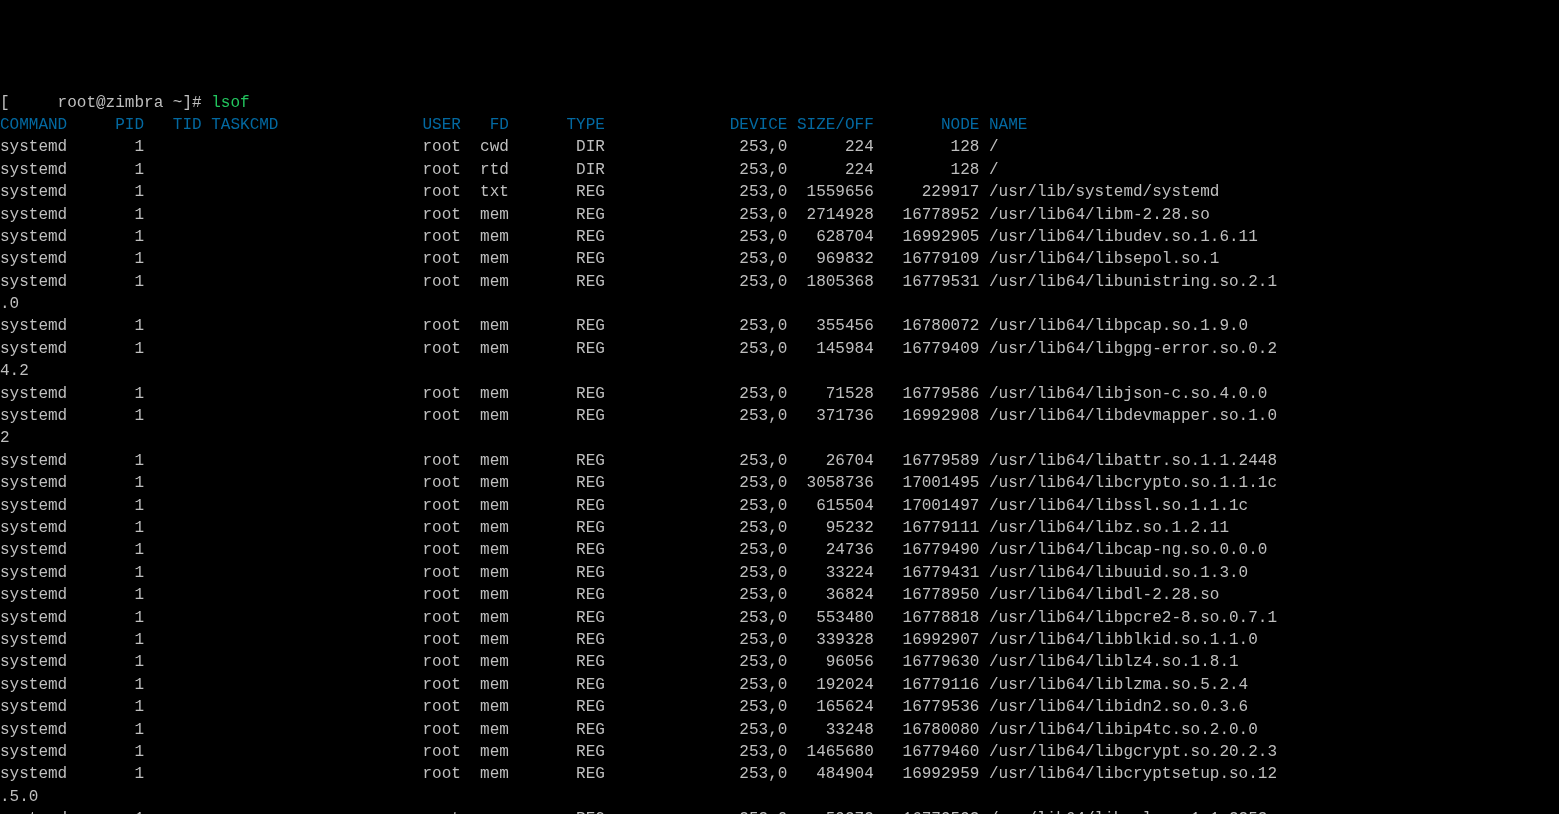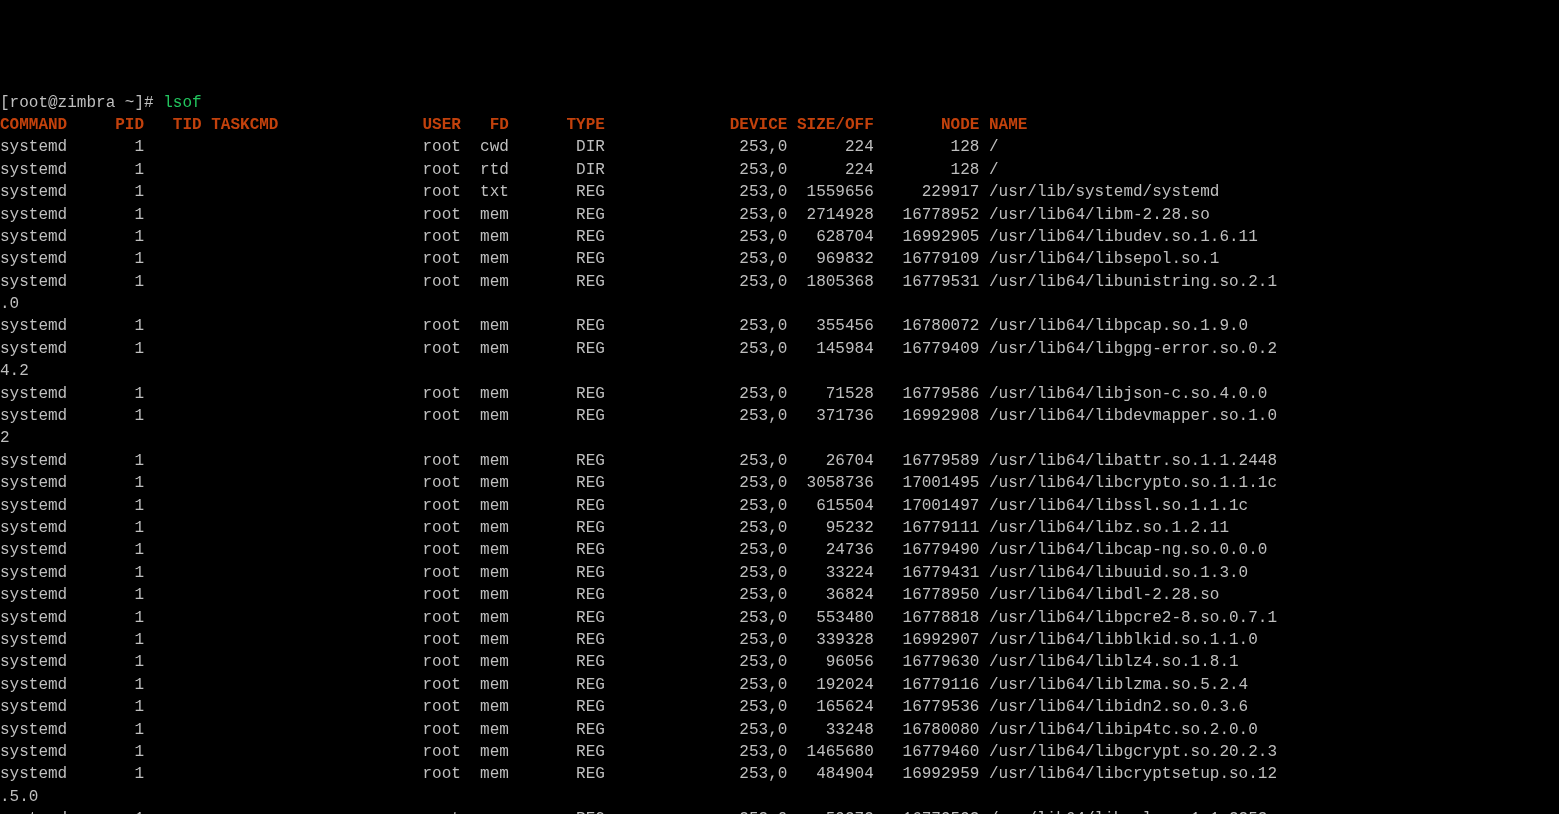--- a/index.html
+++ b/index.html
@@ -14,23 +14,23 @@
       font-size: 16px;
       line-height: 1.4;
       padding: 2px 0;
       white-space: pre;
       overflow-x: hidden;
     }
     .term {
       width: 1559px;
     }
     .prompt-bracket { color: #bfbfbf; }
-    .prompt-user { color: #bfbfbf; }
+    .prompt-user { color: #bfbfbf; margin-left: 48px; }
     .cmd { color: #22c55e; }
-    .header { color: #c2410c; font-weight: bold; }
+    .header { color: #0369a1; }
     .row { color: #bfbfbf; }
   </style>
 </head>
 <body>
 
 
 
 <div class="term"><span class="prompt-bracket">[</span><span class="prompt-user">root@zimbra ~</span><span class="prompt-bracket">]# </span><span class="cmd">lsof</span>
 <span class="header">COMMAND     PID   TID TASKCMD               USER   FD      TYPE             DEVICE SIZE/OFF       NODE NAME</span>
 <div id="rows-container" class="row">systemd       1                             root  cwd       DIR              253,0      224        128 /

